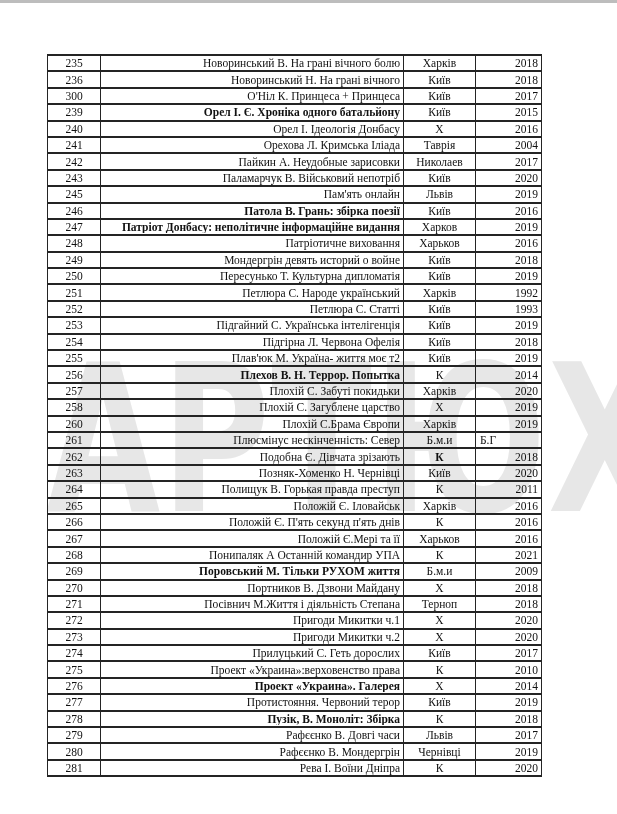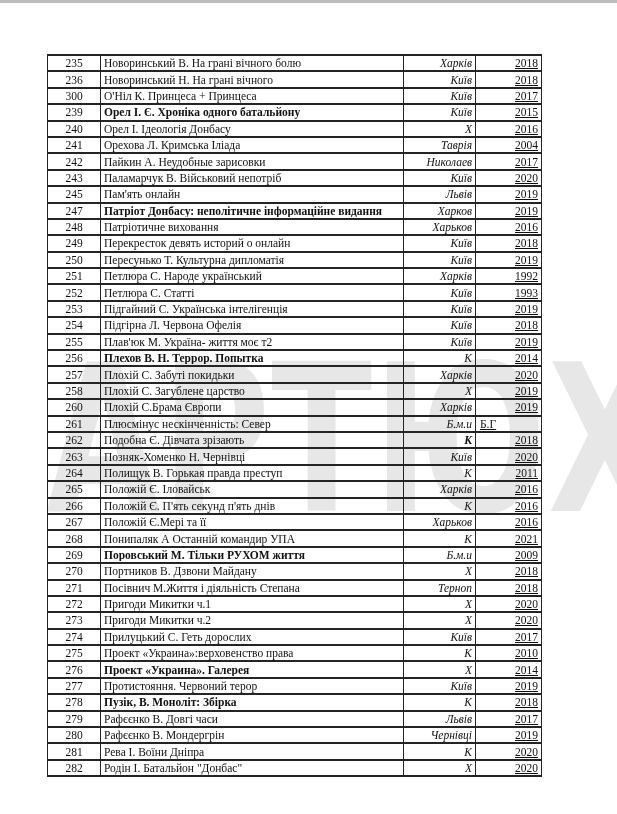--- a/index.html
+++ b/index.html
@@ -60,23 +60,23 @@
     padding: 0 3px;
     font-size: 11.5px;
     line-height: 14px;
     color: #111111;
     background: transparent;
     overflow: hidden;
     white-space: nowrap;
     vertical-align: middle;
   }
   td.col-no   { width: 46px;  text-align: center; }
-  td.col-title{ width: 296px; text-align: left; }
-  td.col-city { width: 65px;  text-align: right; font-style: italic; }
-  td.col-year { width: 59px;  text-align: right; padding-right: 5px; text-decoration: underline; }
+  td.col-title{ width: 296px; text-align: right; }
+  td.col-city { width: 65px;  text-align: center; }
+  td.col-year { width: 59px;  text-align: right; padding-right: 5px; }
   td.col-year.align-left { text-align: left; padding-left: 4px; }
   .bold { font-weight: 700; border-radius: 6px; }
 </style>
 </head>
 <body>
 
 <div class="page">
   <div class="top-edge"></div>
   <div class="watermark">АРТЮХ</div>
   <table class="book-table">
@@ -139,38 +139,44 @@
   </tr>
 
 
   <tr>
     <td class="col-no">245</td>
     <td class="col-title">Пам'ять онлайн</td>
     <td class="col-city">Львів</td>
     <td class="col-year">2019</td>
   </tr>
 
+  <tr>
+    <td class="col-no">246</td>
+    <td class="col-title bold">Патола В. Грань: збірка поезії</td>
+    <td class="col-city">Київ</td>
+    <td class="col-year">2016</td>
+  </tr>
 
   <tr>
     <td class="col-no">247</td>
     <td class="col-title bold">Патріот Донбасу: неполітичне інформаційне видання</td>
     <td class="col-city">Харков</td>
     <td class="col-year">2019</td>
   </tr>
 
   <tr>
     <td class="col-no">248</td>
     <td class="col-title">Патріотичне виховання</td>
     <td class="col-city">Харьков</td>
     <td class="col-year">2016</td>
   </tr>
 
   <tr>
     <td class="col-no">249</td>
-    <td class="col-title">Перекресток девять историй о онлайн</td>
+    <td class="col-title">Мондергрін девять историй о войне</td>
     <td class="col-city">Київ</td>
     <td class="col-year">2018</td>
   </tr>
 
   <tr>
     <td class="col-no">250</td>
     <td class="col-title">Пересунько Т. Культурна дипломатія</td>
     <td class="col-city">Київ</td>
     <td class="col-year">2019</td>
   </tr>
@@ -379,21 +385,15 @@
     <td class="col-year">2019</td>
   </tr>
 
   <tr>
     <td class="col-no">281</td>
     <td class="col-title">Рева І. Воїни Дніпра</td>
     <td class="col-city">К</td>
     <td class="col-year">2020</td>
   </tr>
 
-  <tr>
-    <td class="col-no">282</td>
-    <td class="col-title">Родін І. Батальйон "Донбас"</td>
-    <td class="col-city">Х</td>
-    <td class="col-year">2020</td>
-  </tr>
 </tbody>
   </table>
 </div>
 
 </body></html>

